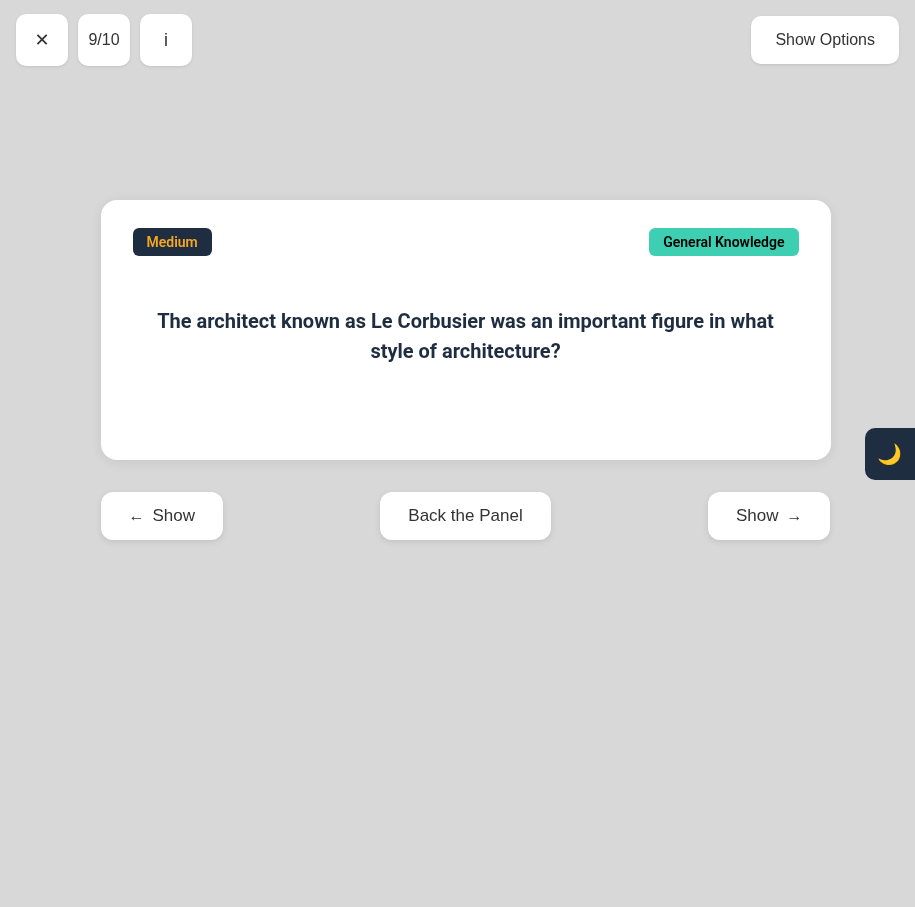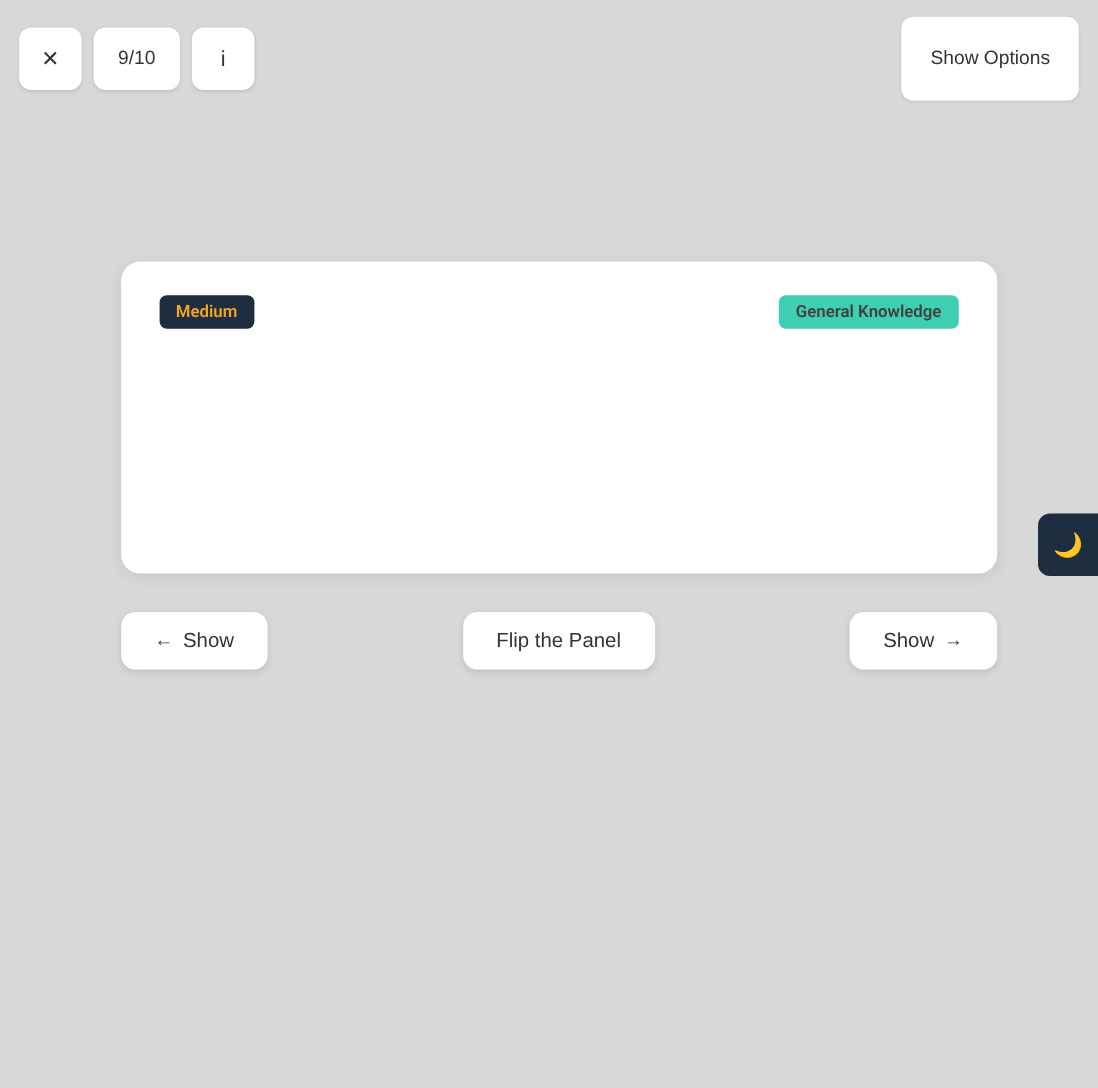--- a/index.html
+++ b/index.html
@@ -38,21 +38,21 @@
       font-weight: 500;
       cursor: pointer;
       color: #333;
       box-shadow: 0 1px 3px rgba(0,0,0,0.1);
     }
 
     .counter-btn {
       background: #ffffff;
       border: none;
       border-radius: 10px;
-      width: 72px;
+      width: 52px;
       height: 52px;
       display: flex;
       align-items: center;
       justify-content: center;
       font-size: 16px;
       font-weight: 500;
       cursor: pointer;
       color: #333;
       box-shadow: 0 1px 3px rgba(0,0,0,0.1);
     }
@@ -64,21 +64,21 @@
     .show-options-btn {
       background: #ffffff;
       border: none;
       border-radius: 10px;
       padding: 14px 24px;
       font-size: 16px;
       font-weight: 500;
       cursor: pointer;
       color: #333;
       box-shadow: 0 1px 3px rgba(0,0,0,0.1);
-      height: 70px;
+      height: 48px;
       display: flex;
       align-items: center;
     }
 
     
     .main-content {
       display: flex;
       flex-direction: column;
       align-items: center;
       justify-content: center;
@@ -111,21 +111,21 @@
       background: #1e2d40;
       color: #f5a623;
       border-radius: 6px;
       padding: 6px 14px;
       font-size: 14px;
       font-weight: 600;
     }
 
     .tag-category {
       background: #3ecfb2;
-      color: #404040;
+      color: #000000;
       border-radius: 6px;
       padding: 6px 14px;
       font-size: 14px;
       font-weight: 600;
     }
 
     .card-question {
       text-align: center;
       font-size: 20px;
       font-weight: 700;
@@ -197,29 +197,30 @@
   <button class="show-options-btn">Show Options</button>
 </div>
 
 <div class="main-content">
 
   <div class="card">
     <div class="card-tags">
       <span class="tag-medium">Medium</span>
       <span class="tag-category">General Knowledge</span>
     </div>
+    <div class="card-question">The architect known as Le Corbusier was an important figure in what style of architecture?</div>
   </div>
 
   <div class="bottom-nav">
     <button class="nav-btn">
       <span class="arrow">←</span>
       <span>Show</span>
     </button>
     <button class="nav-btn flip">
-      <span>Flip the Panel</span>
+      <span>Back the Panel</span>
     </button>
     <button class="nav-btn">
       <span>Show</span>
       <span class="arrow">→</span>
     </button>
   </div>
 </div>
 
 <div class="dark-toggle">
   <span>🌙</span>

